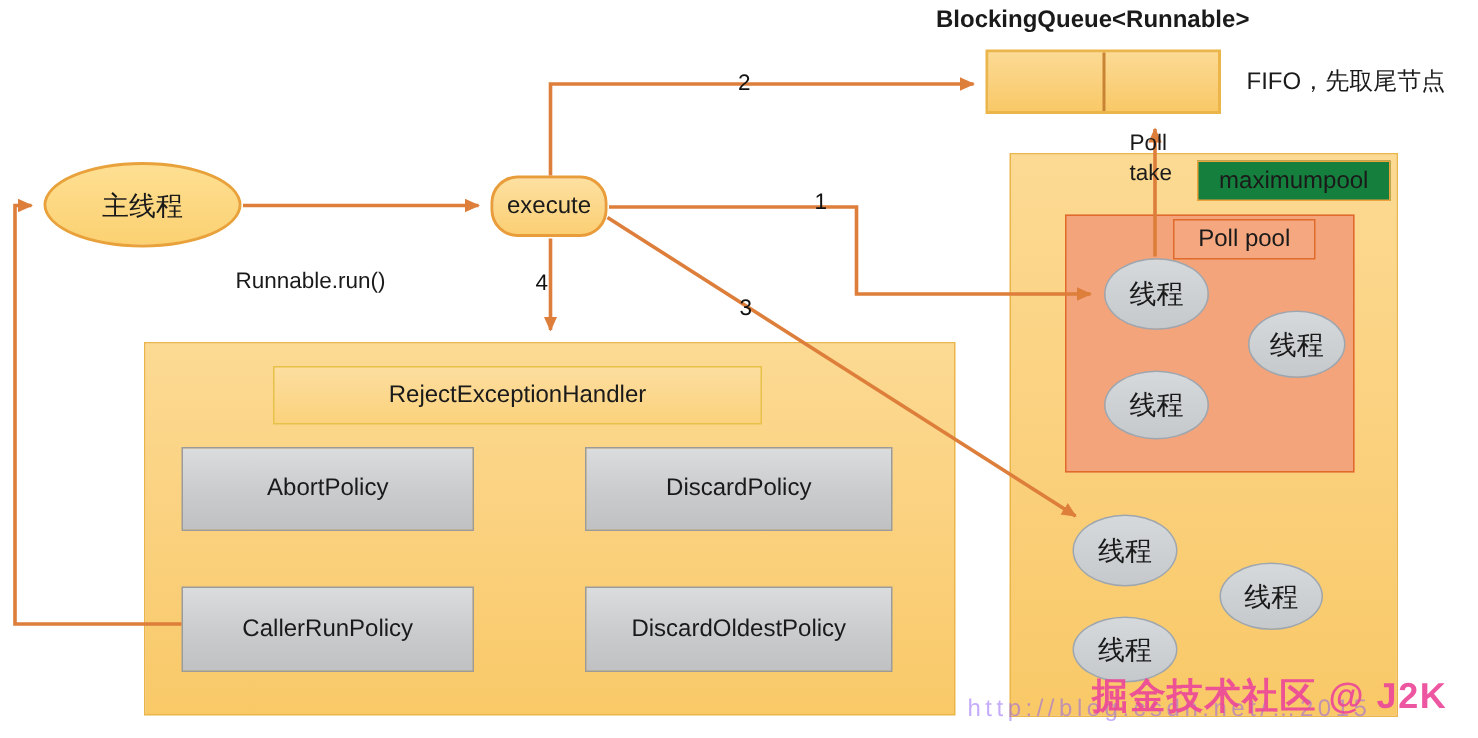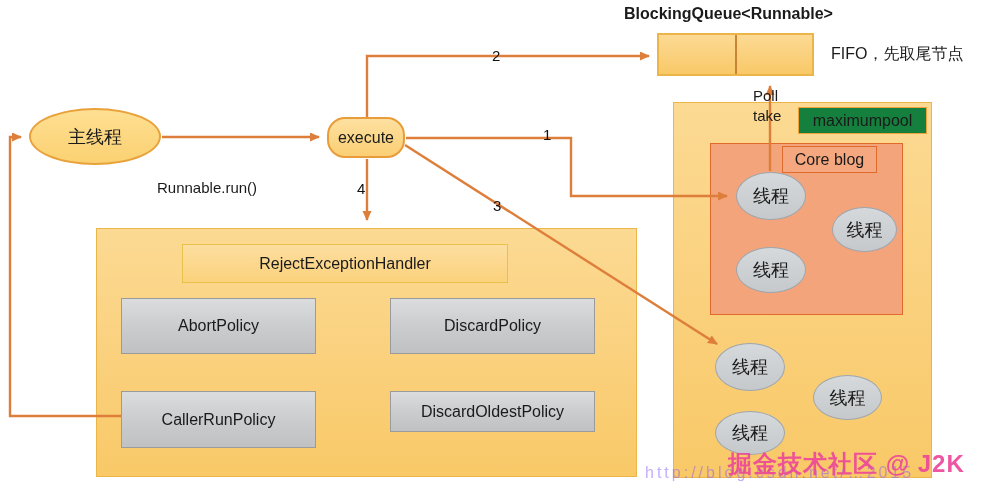--- a/index.html
+++ b/index.html
@@ -63,42 +63,42 @@
     <div class="abs" style="left:76px;top:0;width:1.5px;height:39px;background:#C98334;"></div>
   </div>
 
   <div class="t" style="left:831px;top:44px;font-size:16px;">FIFO，先取尾节点</div>
 
   <div class="t z50" style="left:753px;top:87px;font-size:15px;">Poll</div>
   <div class="t z50" style="left:753px;top:107px;font-size:15px;">take</div>
 
   <div class="abs z30 center" style="left:798px;top:107px;width:129px;height:27px;background:#15803d;border:1.5px solid #EFA23B;font-size:16px;">maximumpool</div>
 
-  <div class="abs z30 center" style="left:782px;top:146px;width:95px;height:27px;background:#F5A87F;border:1.5px solid #E06A2B;font-size:16px;">Core blog</div>
+  <div class="abs z30 center" style="left:782px;top:146px;width:95px;height:27px;background:#F5A87F;border:1.5px solid #E06A2B;font-size:16px;">Poll pool</div>
 
   <div class="abs ellipse thread z30 center" style="left:736px;top:172px;width:70px;height:48px;">线程</div>
   <div class="abs ellipse thread z30 center" style="left:832px;top:207px;width:65px;height:45px;">线程</div>
   <div class="abs ellipse thread z30 center" style="left:736px;top:247px;width:70px;height:46px;">线程</div>
 
   <div class="abs ellipse thread z30 center" style="left:715px;top:343px;width:70px;height:48px;">线程</div>
   <div class="abs ellipse thread z30 center" style="left:813px;top:375px;width:69px;height:45px;">线程</div>
   <div class="abs ellipse thread z30 center" style="left:715px;top:411px;width:70px;height:44px;">线程</div>
 
   <div class="abs ellipse z20 center" style="left:29px;top:108px;width:132px;height:57px;background:linear-gradient(180deg,#FEDF92 0%,#FBD172 100%);border:2px solid #E9A23B;font-size:18px;">主线程</div>
 
   <div class="abs z20 center" style="left:327px;top:117px;width:78px;height:41px;border-radius:18px;background:linear-gradient(180deg,#FDE0A0 0%,#FBCF74 100%);border:2px solid #E99C3A;font-size:16px;">execute</div>
 
   <div class="t" style="left:157px;top:179px;font-size:15px;">Runnable.run()</div>
 
   <div class="abs goldlight z20 center" style="left:182px;top:244px;width:326px;height:39px;font-size:16px;">RejectExceptionHandler</div>
 
   <div class="abs graybox z20 center" style="left:121px;top:298px;width:195px;height:56px;">AbortPolicy</div>
   <div class="abs graybox z20 center" style="left:390px;top:298px;width:205px;height:56px;">DiscardPolicy</div>
   <div class="abs graybox z20 center" style="left:121px;top:391px;width:195px;height:57px;">CallerRunPolicy</div>
-  <div class="abs graybox z20 center" style="left:390px;top:391px;width:205px;height:41px;">DiscardOldestPolicy</div>
+  <div class="abs graybox z20 center" style="left:390px;top:391px;width:205px;height:57px;">DiscardOldestPolicy</div>
 
   <svg class="arrows" width="985" height="492" viewBox="0 0 985 492">
     <defs>
       <marker id="ah" markerUnits="userSpaceOnUse" markerWidth="11" markerHeight="10" refX="9" refY="4.5" orient="auto">
         <path d="M0,0 L10,4.5 L0,9 Z" fill="#DD7E3B"></path>
       </marker>
     </defs>
     <g fill="none" stroke="#DD7E3B" stroke-width="2.4">
       <path d="M162,137 H319" marker-end="url(#ah)"></path>
       <path d="M121,416 H10 V137 H21" marker-end="url(#ah)"></path>

